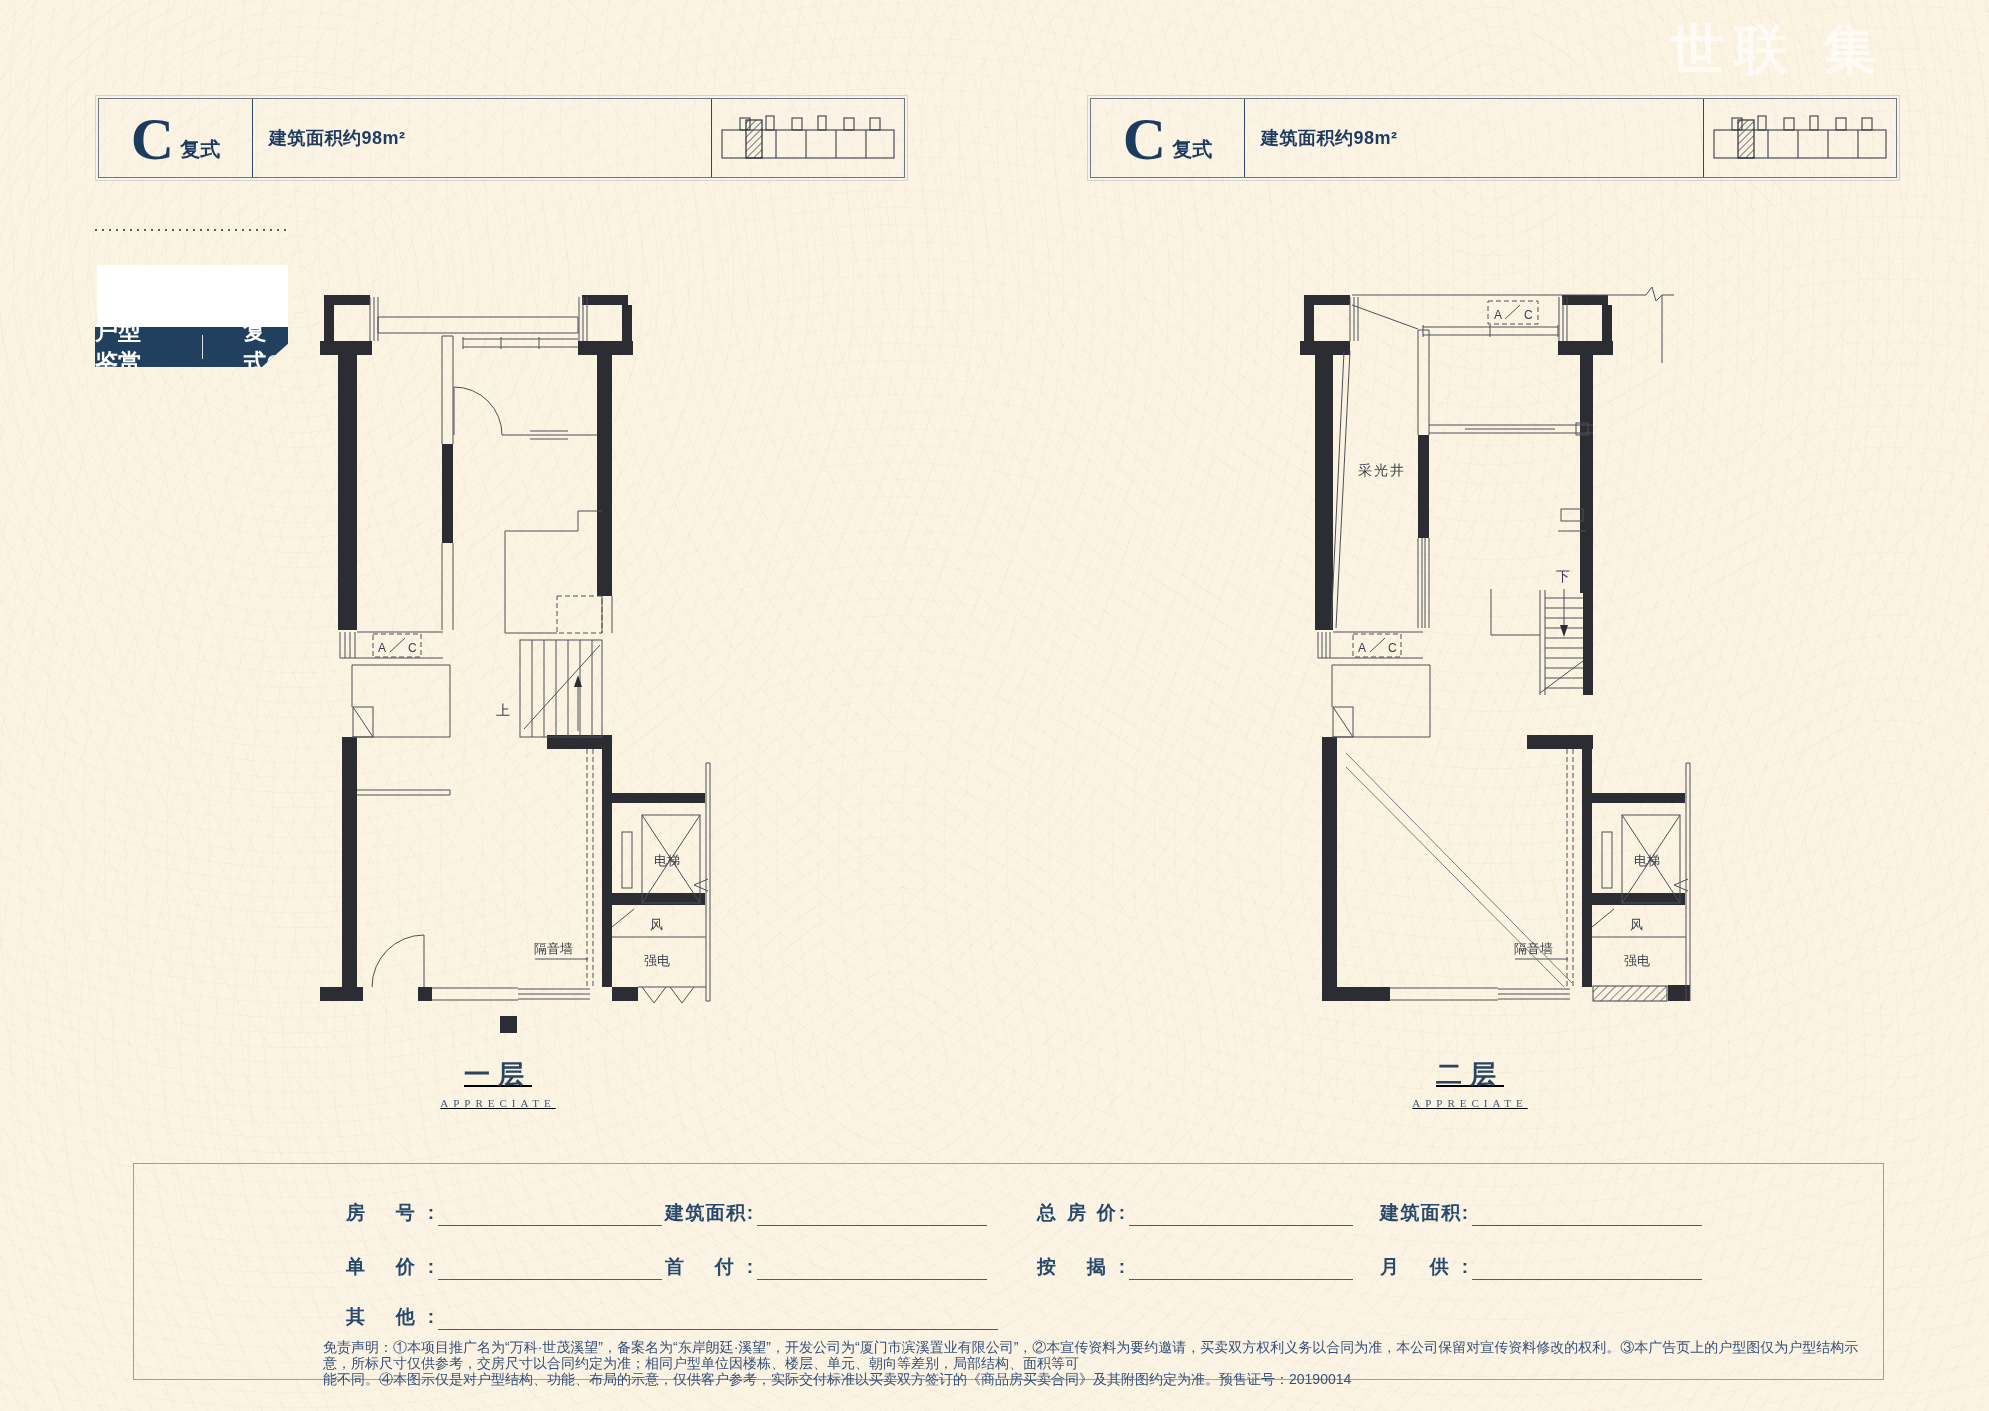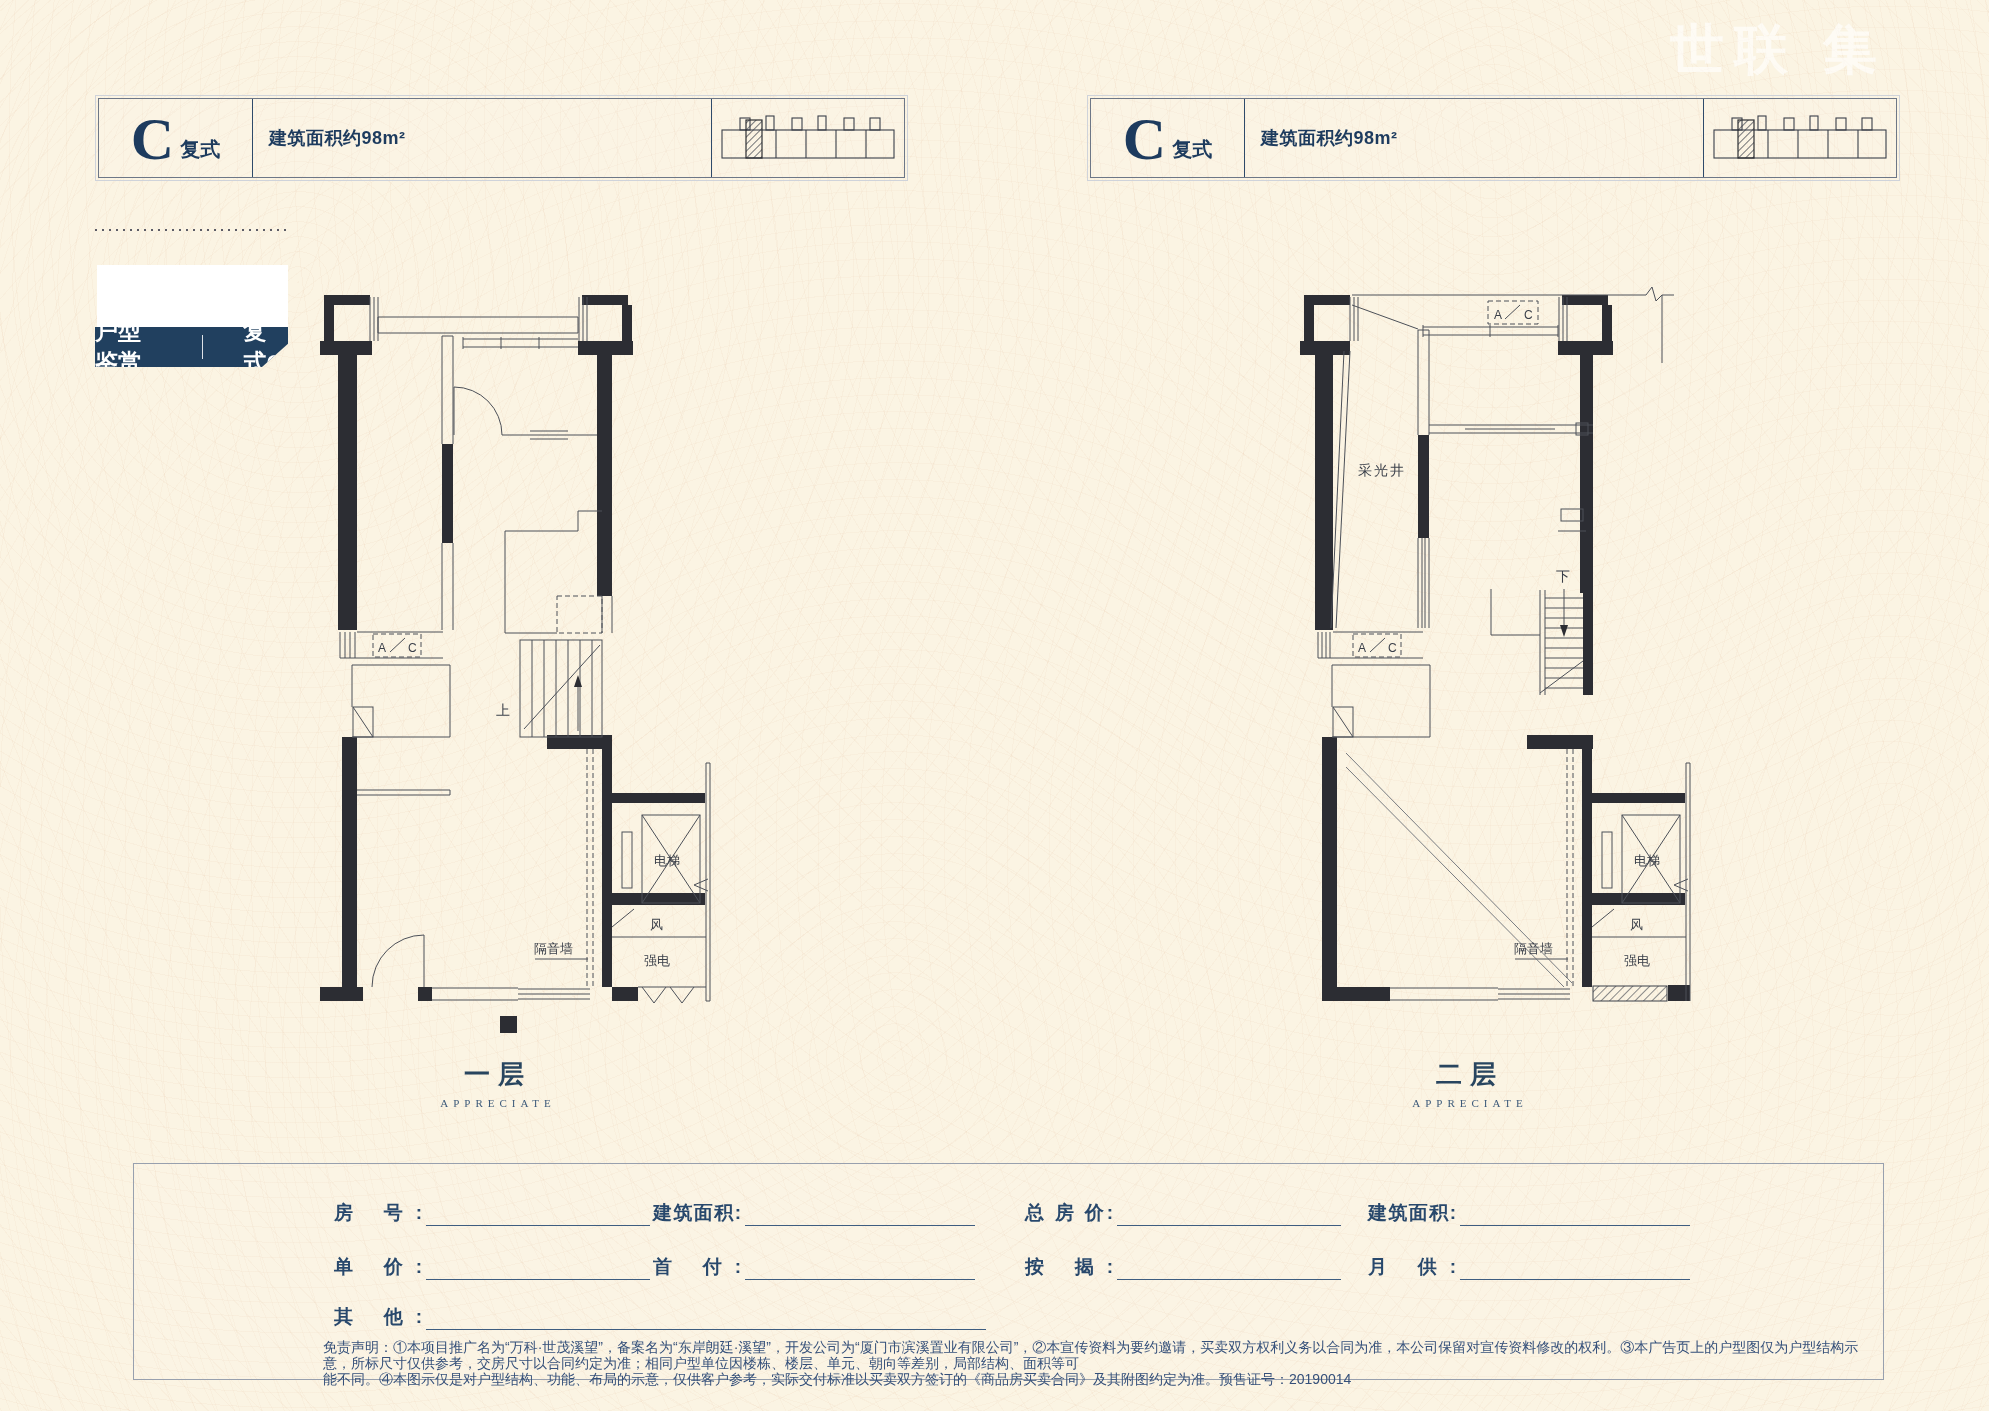--- a/index.html
+++ b/index.html
@@ -64,37 +64,37 @@
     background:#21405f; color:#fff;
     display:flex; align-items:center; justify-content:center;
     clip-path:polygon(0 0, 100% 0, 100% 42%, calc(100% - 26px) 100%, 0 100%);
     font-family:"Liberation Serif", serif; font-size:23px; font-weight:bold;gap:32px;
   }
   .badge-sep { width:1px; height:24px; background:rgba(255,255,255,0.85); margin:0 9px; }
   
   .plan { position:absolute; top:283px; width:400px; height:780px; }
   .plan.p1 { left:320px; }
   .plan.p2 { left:1300px; }
-  .plan-label { position:absolute; top:1057px; text-align:center; }
+  .plan-label { position:absolute; top:1057px; text-align:center;text-decoration:underline; }
   .plan-label.l1 { left:320px; width:356px; }
   .plan-label.l2 { left:1300px; width:340px; }
   .plan-title { font-size:26px; font-weight:bold; letter-spacing:8px; color:#28455f; }
   .plan-sub {
     font-family:"Liberation Serif", serif;
     font-size:11px; letter-spacing:5px; color:#3d5a7a; margin-top:5px;
   }
   svg text { font-family:"Liberation Sans", sans-serif; fill:#3a3f49; }
   
   .formbox {
     position:absolute; left:133px; top:1163px; width:1751px; height:217px;
     border:1px solid #98a0ae; background:rgba(255,255,255,0.05);
   }
   .ffield { position:absolute; white-space:nowrap; font-size:19px; font-weight:bold; color:#28486c; }
   .flabel {
-    display:inline-block; width:88px; text-align:justify; text-align-last:justify;
+    display:inline-block; width:88px; text-align:justify; text-align-last:justify;margin-left:12px;
     -moz-text-align-last:justify;
   }
   .fline {
     display:inline-block; height:1.15em; border-bottom:1.5px solid #3e5d80;
     vertical-align:bottom; margin-left:4px;
   }
   .r1 { top:36px; }  .r2 { top:90px; }  .r3 { top:140px; }
   .c1 { left:200px; } .c2 { left:519px; } .c3 { left:891px; } .c4 { left:1234px; }
   .w1 { width:224px; } .w2 { width:230px; } .w3 { width:224px; } .w4 { width:230px; } .wlong { width:560px; }
   .disclaimer {

